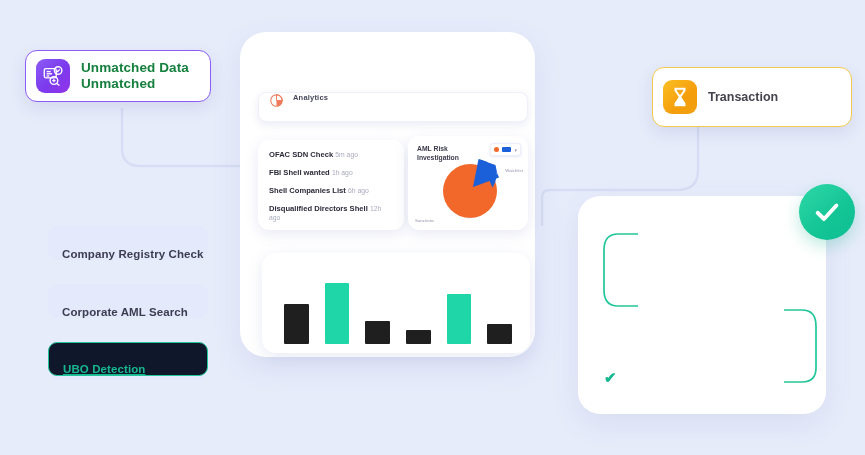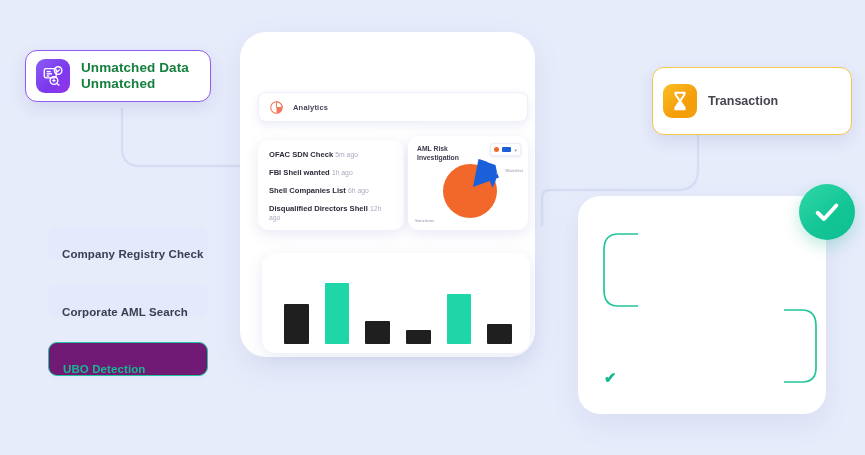--- a/index.html
+++ b/index.html
@@ -32,21 +32,21 @@
   #badge-data{
     left:25px;top:50px;width:186px;height:52px;
     border:1.6px solid #8b5cf6;
     padding:0 10px;gap:11px;
   }
   #badge-data .bicon{background:linear-gradient(135deg,#8b5cf6 0%,#7c3aed 55%,#9333ea 100%);}
   #badge-data .btext{font-size:13.5px;font-weight:bold;color:#15803d;letter-spacing:.1px;}
 
   
   #badge-tx{
-    left:652px;top:67px;width:200px;height:68px;
+    left:652px;top:67px;width:200px;height:60px;
     border:1.6px solid #f5c94d;
     padding:0 10px;gap:11px;
   }
   #badge-tx .bicon{background:linear-gradient(135deg,#fbbf24 0%,#f59e0b 60%,#f0a010 100%);}
   #badge-tx .l1{font-size:12.5px;font-weight:bold;color:#44444f;}
   #badge-tx .l2{font-size:17px;font-weight:bold;color:#2f2f3d;letter-spacing:.1px;}
 
   
   .curve{position:absolute;pointer-events:none;}
 
@@ -54,21 +54,21 @@
   #center-card{
     position:absolute;left:240px;top:32px;width:295px;height:325px;
     background:#ffffff;border-radius:26px;
     box-shadow:0 10px 30px rgba(90,95,160,.10);
   }
   #analytics-row{
     position:absolute;left:258px;top:92px;width:270px;height:30px;
     background:#ffffff;border-radius:8px;
     border:1px solid #eef0fa;
     box-shadow:0 3px 9px rgba(110,120,190,.14);
-    display:flex;align-items:center;gap:9px;padding-left:10px;
+    display:flex;align-items:flex-start;gap:9px;padding-left:10px;
     box-sizing:border-box;
   }
   #analytics-row .lbl{font-size:7.5px;font-weight:bold;color:#46465a;letter-spacing:.2px;}
 
   
   #list-card{
     position:absolute;left:258px;top:140px;width:146px;height:90px;
     background:#ffffff;border-radius:11px;
     box-shadow:0 4px 14px rgba(110,120,190,.16);
     padding:10px 11px 0 11px;box-sizing:border-box;
@@ -116,23 +116,24 @@
   .wf{
     position:absolute;left:48px;width:160px;height:34px;
     background:#e4e9fb;border-radius:9px;
     display:flex;align-items:flex-end;padding-left:14px;
     box-sizing:border-box;
     font-size:11.5px;font-weight:bold;color:#3d3d50;letter-spacing:.1px;
   }
   #wf-0{top:226px;}
   #wf-1{top:284px;}
   #wf-2{
-    top:342px;background:#701a75;
+    top:342px;background:#0f172a;
     border:1.6px solid #23c69a;color:#17b890;
     box-shadow:0 5px 0 -1px #e4e9fb;
+    text-decoration:underline;
   }
   #wf-check{position:absolute;left:604px;top:370px;font-size:15px;color:#17b890;
     font-weight:bold;line-height:1;}
 
   
   #success{
     position:absolute;left:799px;top:184px;width:56px;height:56px;
     border-radius:50%;
     background:linear-gradient(140deg,#2fd8a8 0%,#13c495 60%,#0fbf92 100%);
     display:flex;align-items:center;justify-content:center;

